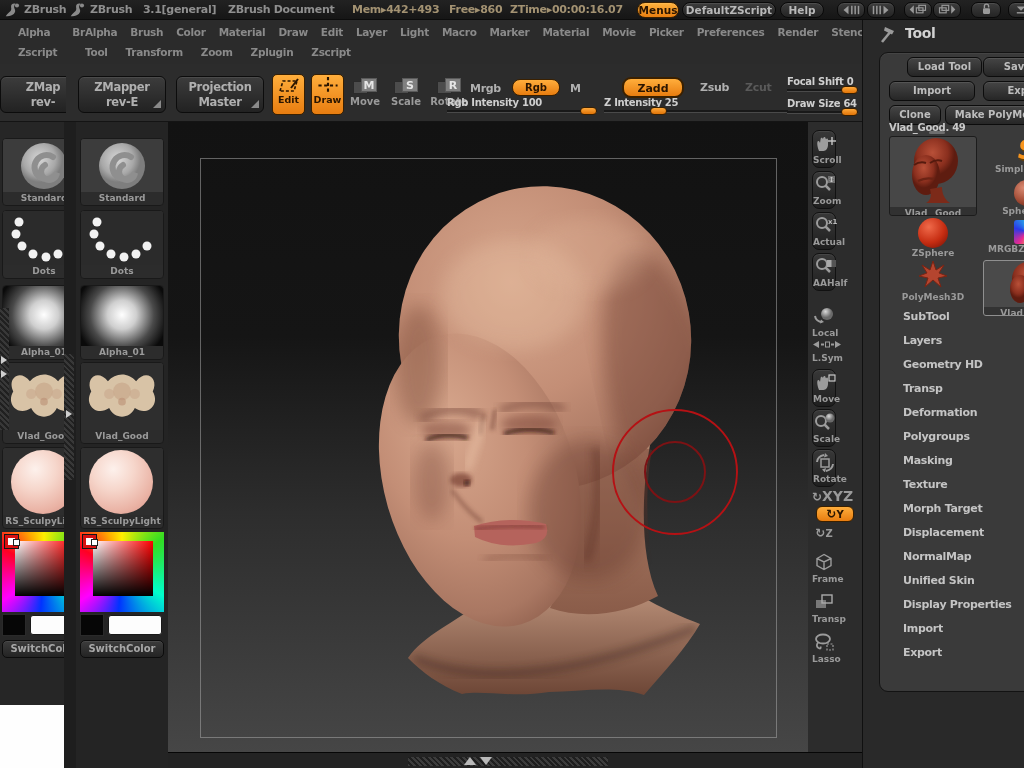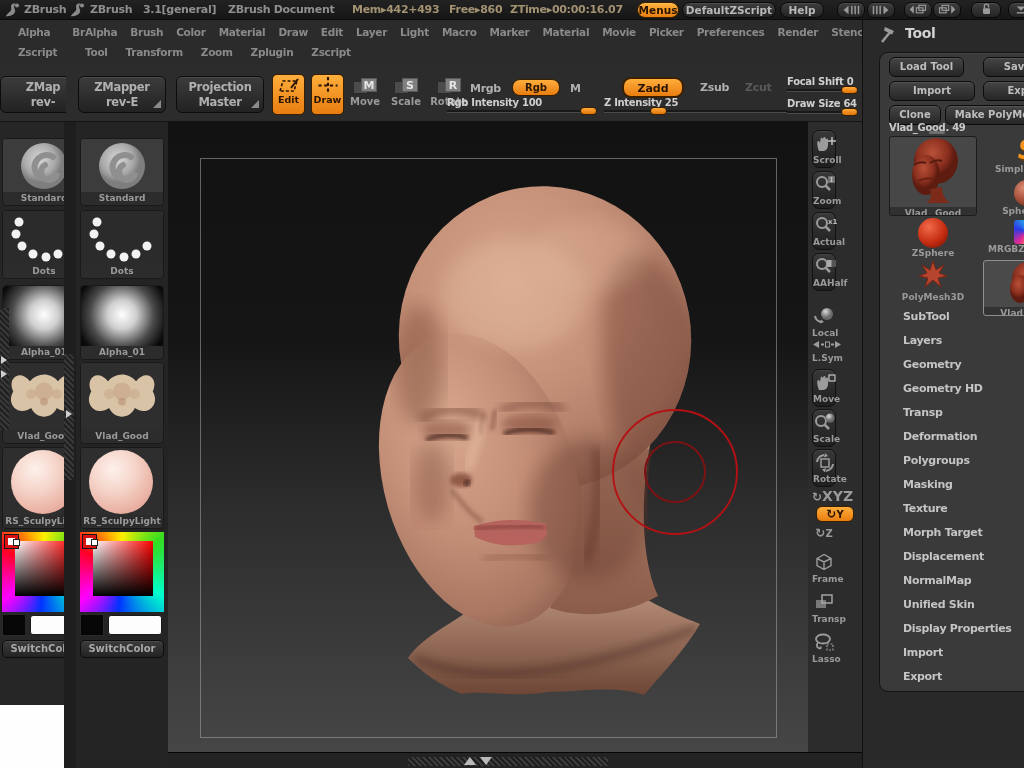--- a/index.html
+++ b/index.html
@@ -652,21 +652,21 @@
     <span class="abs" style="left:14px;top:5px">
       <svg width="20" height="20" viewBox="0 0 20 20">
           <line x1="5" y1="17" x2="14" y2="6" stroke="#9a9a9a" stroke-width="2.6"></line>
           <path d="M8 2 L17 6 L15 9.5 L7 5.5 Z" fill="#9a9a9a"></path>
         </svg>
     </span>
     <span class="abs b" style="left:42px;top:5px;font-size:14px;color:#d2d2d2">Tool</span>
 
     <div id="tpanel"></div>
 
-    <div class="pbtn" style="left:26px;top:37px;width:75px">Load Tool</div>
+    <div class="pbtn" style="left:44px;top:37px;width:75px">Load Tool</div>
     <div class="pbtn" style="left:120px;top:37px;width:86px">Save As</div>
     <div class="pbtn" style="left:26px;top:61px;width:86px">Import</div>
     <div class="pbtn" style="left:120px;top:61px;width:86px">Export</div>
     <div class="pbtn" style="left:26px;top:85px;width:52px">Clone</div>
     <div class="pbtn" style="left:82px;top:85px;width:122px">Make PolyMesh3D</div>
     <div class="abs b" style="left:26px;top:102px;font-size:10px;color:#c9c9c9">Vlad_Good. 49</div>
     <div class="abs" style="left:66px;top:111px;width:16px;height:3px;background:#6e6e6e;border-radius:2px"></div>
 
     <div class="abs" style="left:26px;top:116px;width:88px;height:80px;background:#474747;border:1px solid #1c1c1c;border-radius:3px;overflow:hidden">
       <svg width="86" height="66" viewBox="0 0 43 33">
@@ -714,21 +714,20 @@
         <ellipse cx="22" cy="9" rx="8" ry="8.5" fill="url(#rh1)"></ellipse>
         <ellipse cx="18" cy="14" rx="5" ry="7" fill="url(#rh1)"></ellipse>
       </svg>
       <div class="mlab" style="height:12px;background:rgba(0,0,0,.3);line-height:12px;text-align:center">Vlad_Good</div>
     </div>
 
     <div class="abs" style="left:0;top:285px;width:162px;height:384px">
 
     <div class="section" style="position:relative">SubTool</div>
         <div class="section" style="position:relative">Layers</div>
-        <div class="section" style="position:relative">Geometry</div>
         <div class="section" style="position:relative">Geometry HD</div>
         <div class="section" style="position:relative">Transp</div>
         <div class="section" style="position:relative">Deformation</div>
         <div class="section" style="position:relative">Polygroups</div>
         <div class="section" style="position:relative">Masking</div>
         <div class="section" style="position:relative">Texture</div>
         <div class="section" style="position:relative">Morph Target</div>
         <div class="section" style="position:relative">Displacement</div>
         <div class="section" style="position:relative">NormalMap</div>
         <div class="section" style="position:relative">Unified Skin</div>

